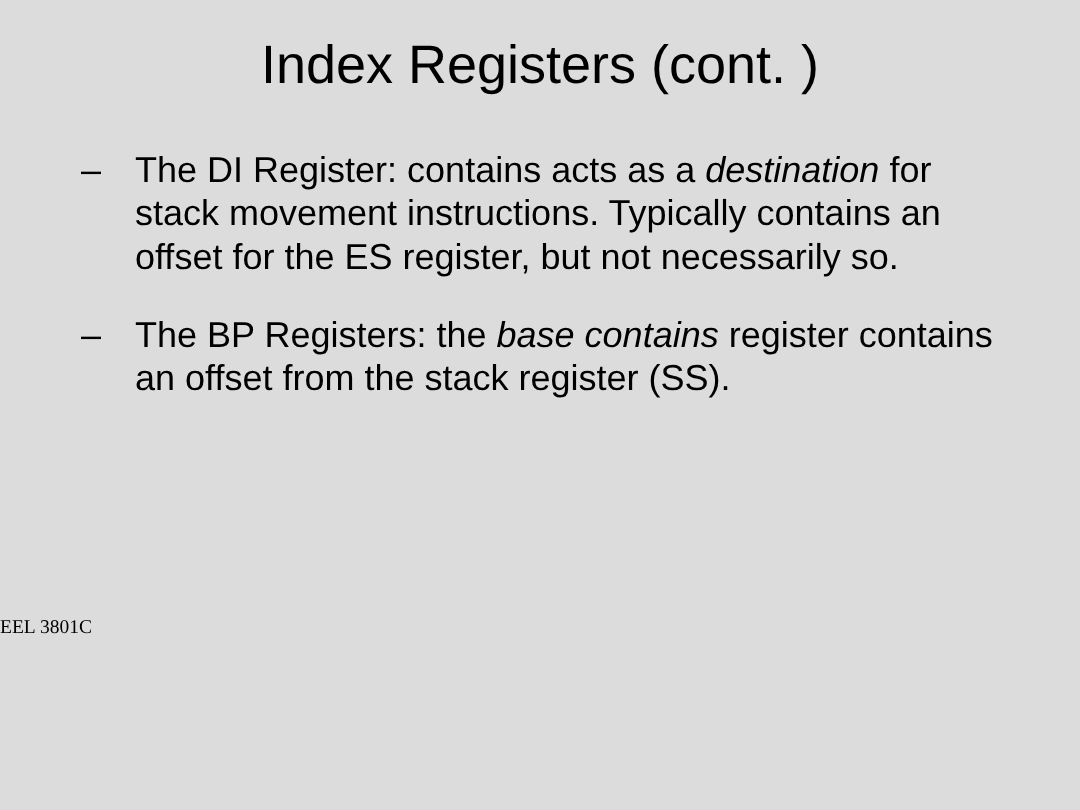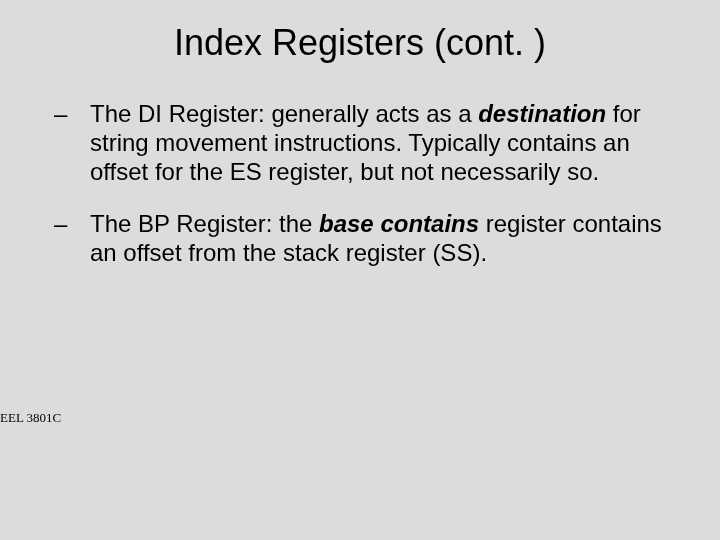--- a/index.html
+++ b/index.html
@@ -50,46 +50,45 @@
     margin-left: 50px;
     padding-left: 20px;
     text-indent: -20px;
   }
   .bullet-l2 .dot {
     display: inline-block;
     width: 20px;
   }
   em {
     font-style: italic;
-    font-weight: bold;
   }
   .footer {
     position: absolute;
     bottom: 18px;
     left: 0;
     width: 720px;
     font-size: 13px;
     font-family: "Times New Roman", Times, serif;
   }
 </style>
 </head>
 <body>
 
 <div class="slide">
 
   <div class="title">Index Registers (cont. )</div>
 
   <div class="body">
 
     <div class="bullet-l1">
-      <span class="dash">–</span><span>The DI Register: generally acts as a </span><em>destination</em><span> for string movement instructions.  Typically contains an offset for the ES register, but not necessarily so.</span>
+      <span class="dash">–</span><span>The DI Register: contains acts as a </span><em>destination</em><span> for stack movement instructions.  Typically contains an offset for the ES register, but not necessarily so.</span>
     </div>
 
     <div class="bullet-l1">
-      <span class="dash">–</span><span>The BP Register: the </span><em>base contains</em><span> register contains an offset from the stack register (SS).</span>
+      <span class="dash">–</span><span>The BP Registers: the </span><em>base contains</em><span> register contains an offset from the stack register (SS).</span>
     </div>
 
 
   </div>
 
   <div class="footer">EEL 3801C</div>
 
 </div>
 
 </body></html>

